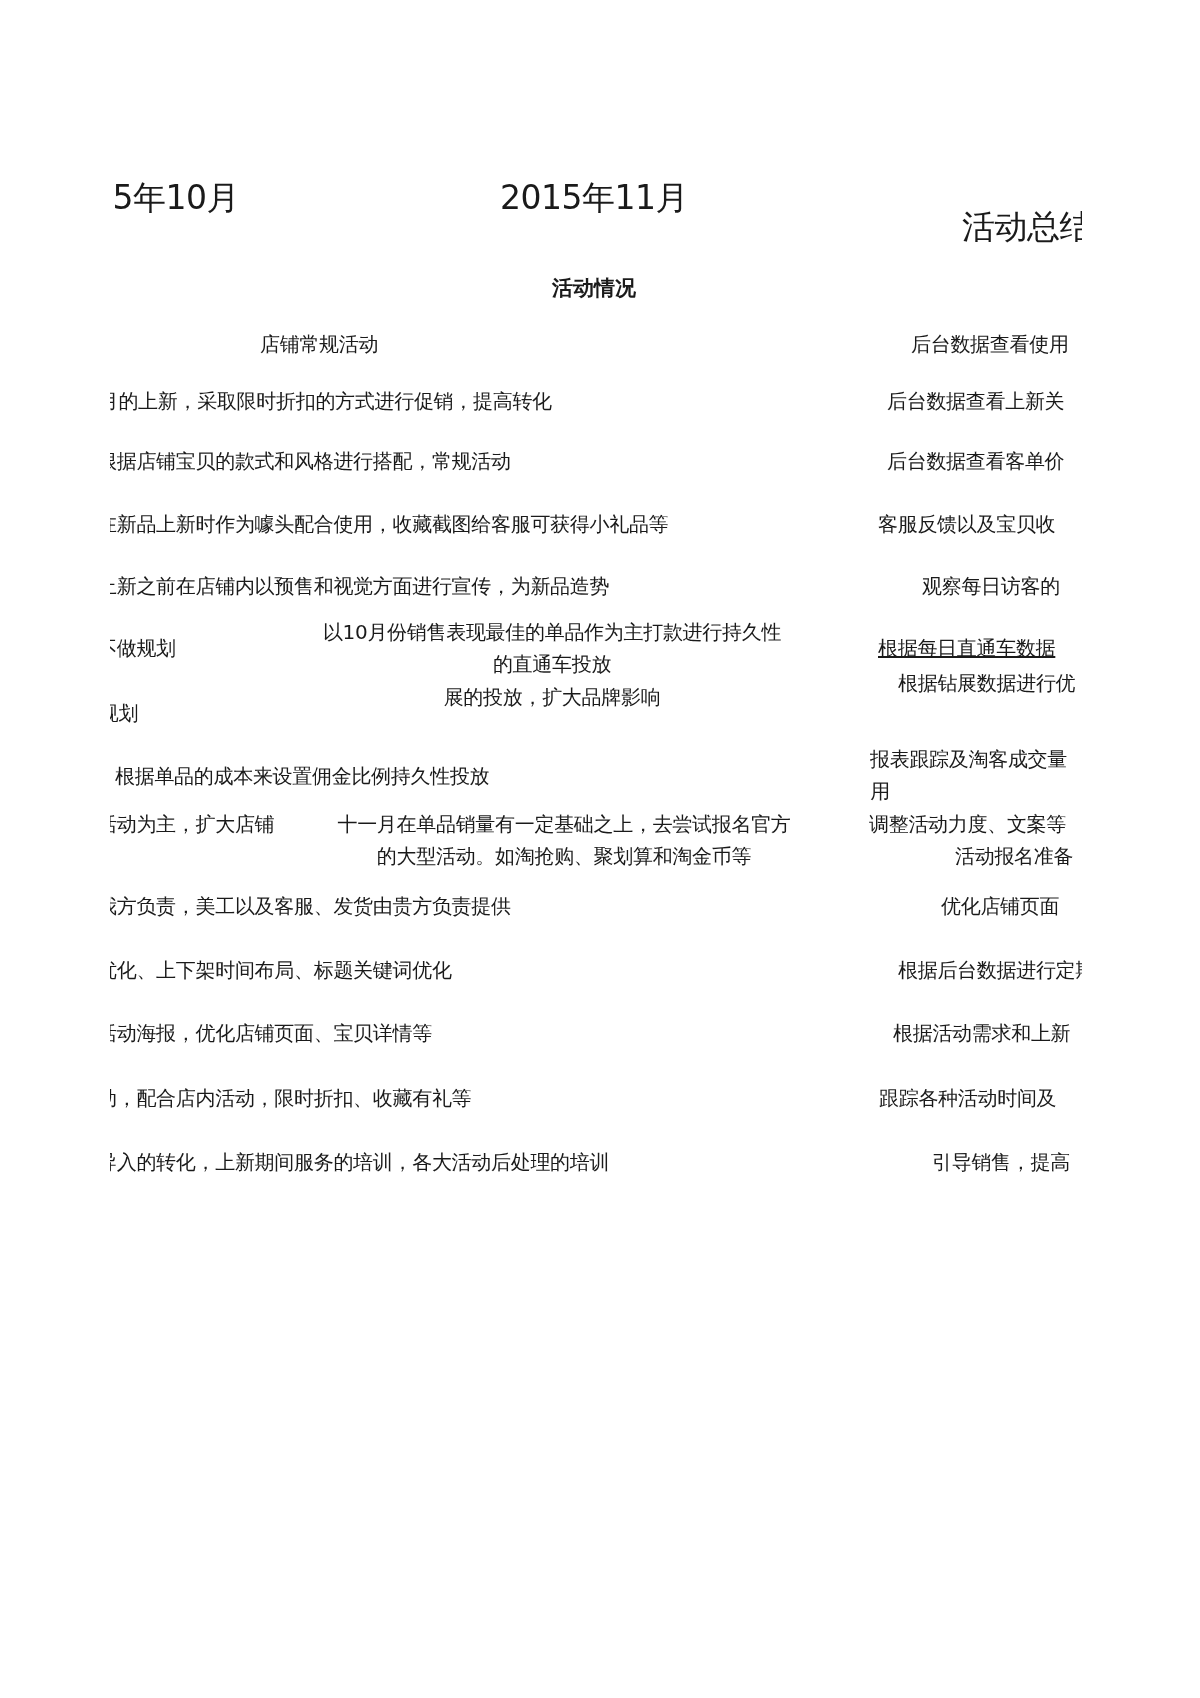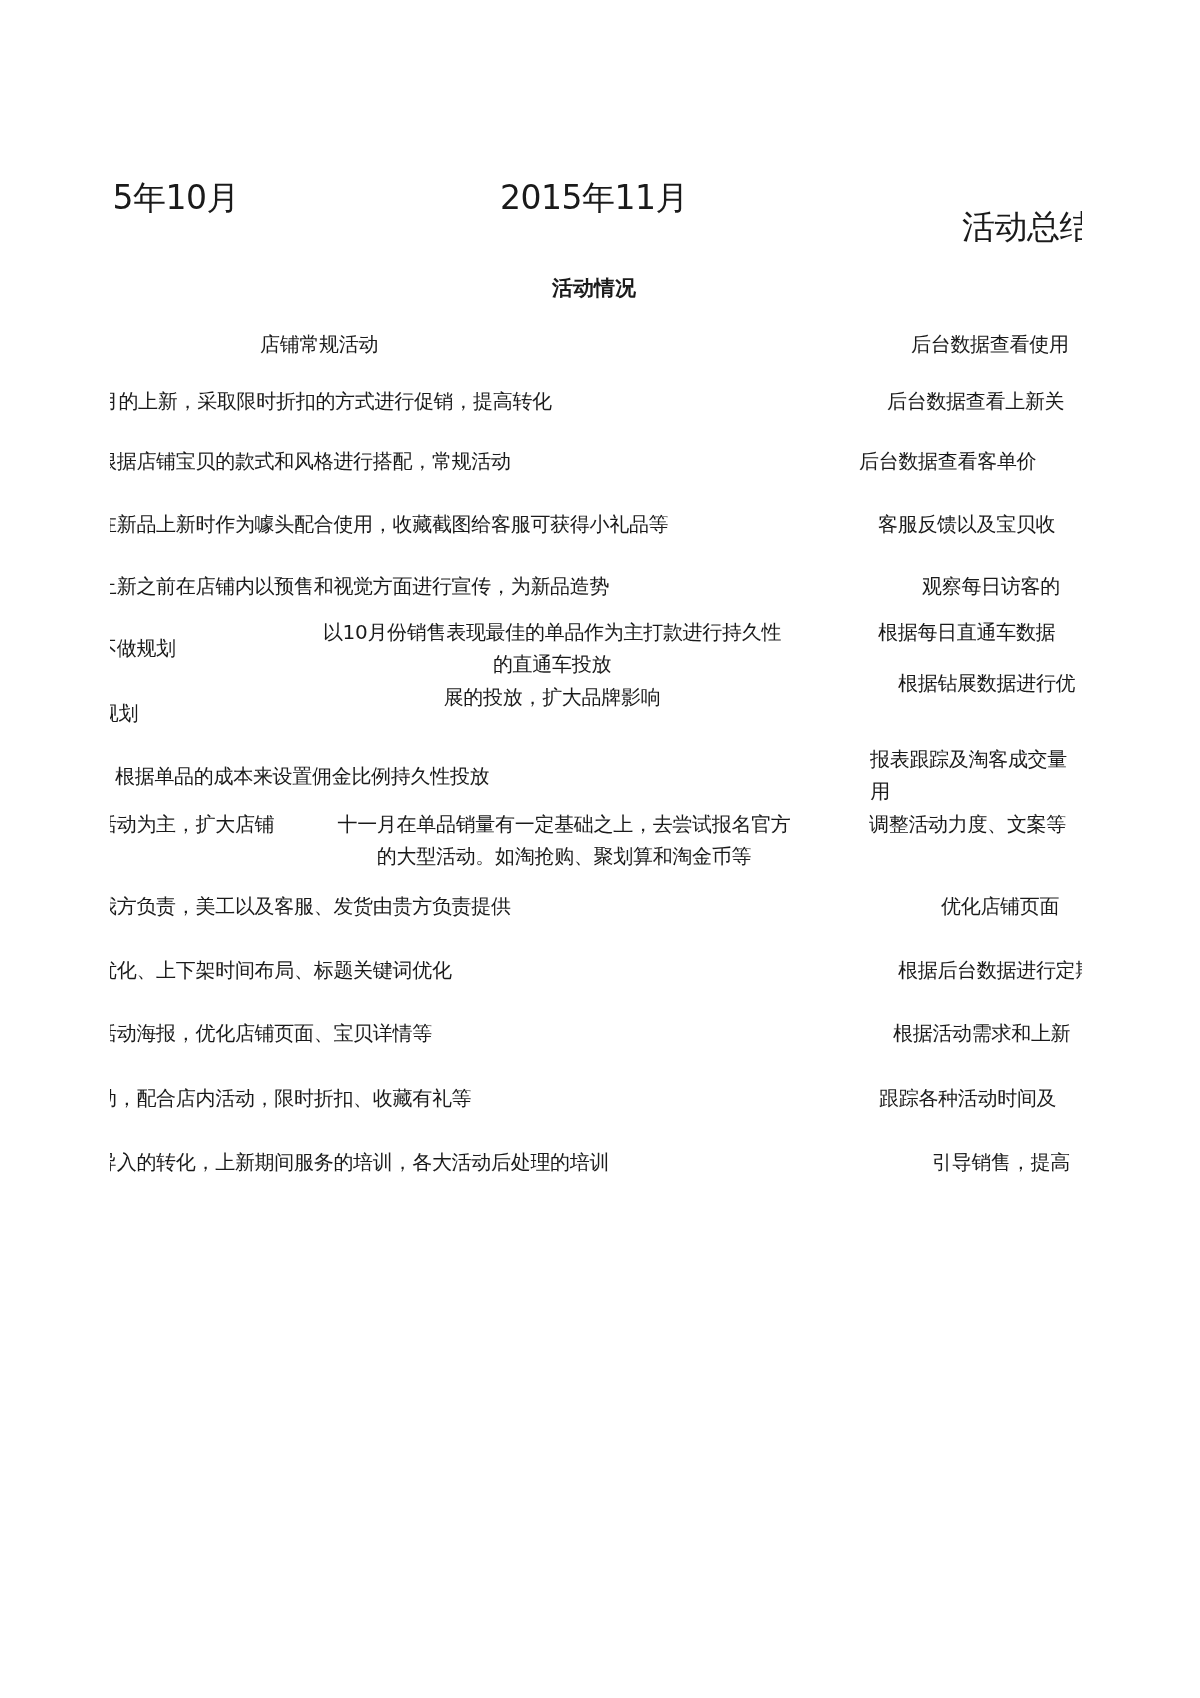--- a/index.html
+++ b/index.html
@@ -56,54 +56,55 @@
 
   <div class="abs section-title" style="left:442px; top:275px;">活动情况</div>
 
   <div class="abs cell" style="left:150px; top:328px;">店铺常规活动</div>
   <div class="abs cell" style="left:801px; top:328px;">后台数据查看使用</div>
 
   <div class="abs cell" style="left:-31px; top:385px;">每月的上新，采取限时折扣的方式进行促销，提高转化</div>
   <div class="abs cell" style="left:777px; top:385px;">后台数据查看上新关</div>
 
   <div class="abs cell" style="left:-13px; top:445px;">根据店铺宝贝的款式和风格进行搭配，常规活动</div>
-  <div class="abs cell" style="left:749px; top:445px;">后台数据查看客单价</div>
+  <div class="abs cell" style="left:777px; top:445px;">后台数据查看客单价</div>
 
   <div class="abs cell" style="left:-13px; top:508px;">在新品上新时作为噱头配合使用，收藏截图给客服可获得小礼品等</div>
   <div class="abs cell" style="left:768px; top:508px;">客服反馈以及宝贝收</div>
 
   <div class="abs cell" style="left:-13px; top:570px;">上新之前在店铺内以预售和视觉方面进行宣传，为新品造势</div>
   <div class="abs cell" style="left:812px; top:570px;">观察每日访客的</div>
 
   <div class="abs cell" style="left:-13px; top:632px;">不做规划</div>
   <div class="abs cell center" style="left:172px; top:616px; width:540px;">
     <div>以10月份销售表现最佳的单品作为主打款进行持久性</div>
     <div>的直通车投放</div>
   </div>
-  <div class="abs cell" style="left:768px; top:616px;">根据每日直通车数据</div>
+  <div class="abs cell" style="left:768px; top:632px;text-decoration:underline;">根据每日直通车数据</div>
 
   <div class="abs cell" style="left:-31px; top:697px;">做规划</div>
   <div class="abs cell center" style="left:172px; top:681px; width:540px;">
     <div>展的投放，扩大品牌影响</div>
   </div>
   <div class="abs cell" style="left:788px; top:667px;">根据钻展数据进行优</div>
 
   <div class="abs cell" style="left:5px; top:760px;">根据单品的成本来设置佣金比例持久性投放</div>
   <div class="abs cell center" style="left:760px; top:743px; width:260px;">
     <div style="text-align:left;">报表跟踪及淘客成交量</div>
     <div style="position:relative; left:-120px;">用</div>
   </div>
 
   <div class="abs cell" style="left:-13px; top:808px;">活动为主，扩大店铺</div>
   <div class="abs cell center" style="left:184px; top:808px; width:540px;">
     <div>十一月在单品销量有一定基础之上，去尝试报名官方</div>
     <div>的大型活动。如淘抢购、聚划算和淘金币等</div>
   </div>
   <div class="abs cell" style="left:759px; top:808px; width:260px;">
     <div>调整活动力度、文案等</div>
+    <div style="padding-left:86px;">活动报名准备</div>
   </div>
 
   <div class="abs cell" style="left:-13px; top:890px;">我方负责，美工以及客服、发货由贵方负责提供</div>
   <div class="abs cell" style="left:831px; top:890px;">优化店铺页面</div>
 
   <div class="abs cell" style="left:-13px; top:954px;">优化、上下架时间布局、标题关键词优化</div>
   <div class="abs cell" style="left:788px; top:954px;">根据后台数据进行定期</div>
 
   <div class="abs cell" style="left:-13px; top:1017px;">活动海报，优化店铺页面、宝贝详情等</div>
   <div class="abs cell" style="left:783px; top:1017px;">根据活动需求和上新</div>

